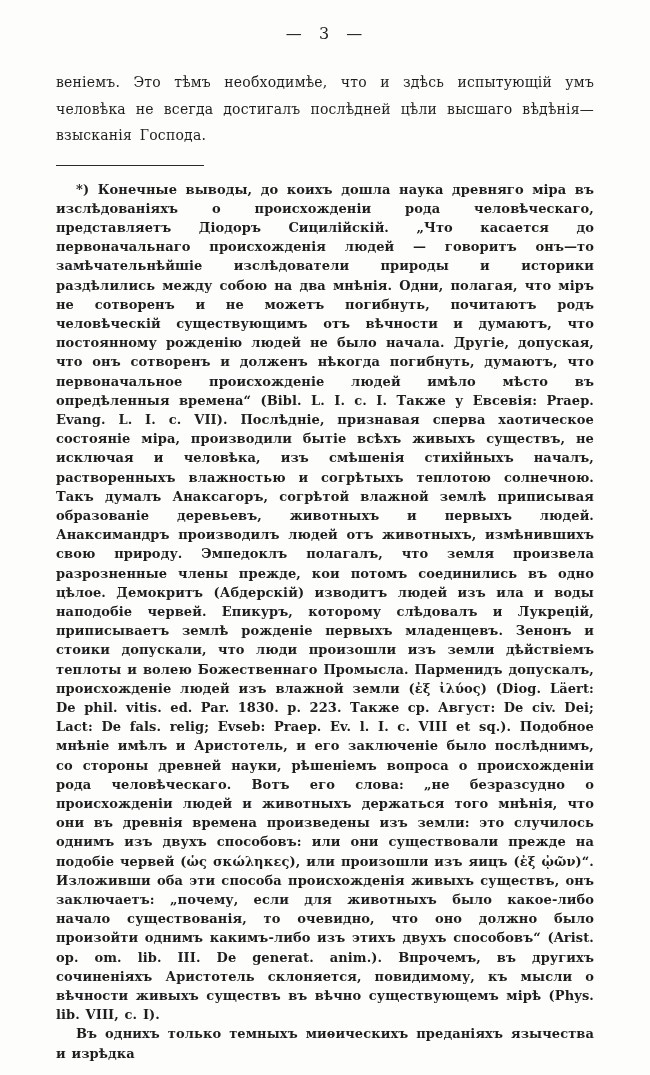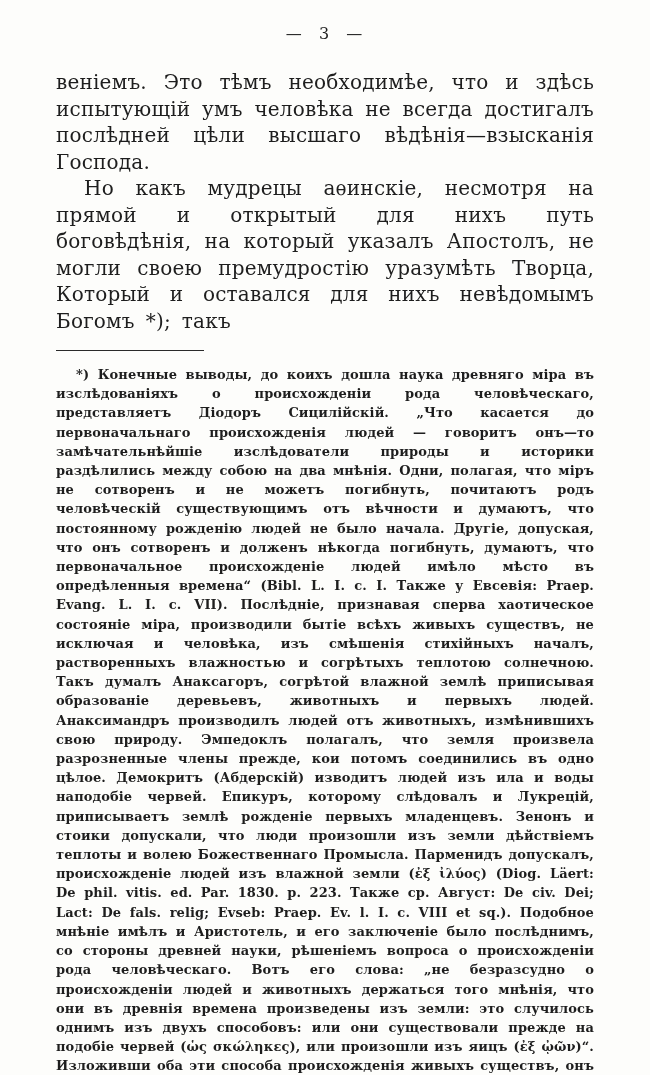--- a/index.html
+++ b/index.html
@@ -20,21 +20,21 @@
   }
   .page-number {
     text-align: center;
     font-size: 16px;
     letter-spacing: 2px;
     margin-bottom: 26px;
     word-spacing: 8px;
   }
   .body-text p {
     margin: 0;
-    font-size: 20px;
+    font-size: 14px;
     line-height: 26.5px;
     text-align: justify;
     word-spacing: 0.22em;
     letter-spacing: 0.2px;
   }
   .body-text p.indent { text-indent: 28px; }
   .footnote-rule {
     width: 148px;
     border: 0;
     border-top: 1.5px solid #2a2a2a;
@@ -53,21 +53,20 @@
 </style>
 </head>
 <body>
 
 <div class="page">
 
   <div class="page-number">— 3 —</div>
 
   <section class="body-text">
     <p>веніемъ. Это тѣмъ необходимѣе, что и здѣсь испытующій умъ человѣка не всегда достигалъ послѣдней цѣли высшаго вѣдѣнія—взысканія Господа.</p>
-    <p class="indent">Но какъ мудрецы аѳинскіе, несмотря на прямой и открытый для нихъ путь боговѣдѣнія, на который указалъ Апостолъ, не могли своею премудростію уразумѣть Творца, Который и оставался для нихъ невѣдомымъ Богомъ *); такъ</p>
   </section>
 
   <div class="footnote-rule"></div>
 
   <section class="footnote">
     <p class="indent">*) Конечные выводы, до коихъ дошла наука древняго міра въ изслѣдованіяхъ о происхожденіи рода человѣческаго, представляетъ Діодоръ Сицилійскій. „Что касается до первоначальнаго происхожденія людей — говоритъ онъ—то замѣчательнѣйшіе изслѣдователи природы и историки раздѣлились между собою на два мнѣнія. Одни, полагая, что міръ не сотворенъ и не можетъ погибнуть, почитаютъ родъ человѣческій существующимъ отъ вѣчности и думаютъ, что постоянному рожденію людей не было начала. Другіе, допуская, что онъ сотворенъ и долженъ нѣкогда погибнуть, думаютъ, что первоначальное происхожденіе людей имѣло мѣсто въ опредѣленныя времена“ (Bibl. L. I. c. I. Также у Евсевія: Praep. Evang. L. I. c. VII). Послѣдніе, признавая сперва хаотическое состояніе міра, производили бытіе всѣхъ живыхъ существъ, не исключая и человѣка, изъ смѣшенія стихійныхъ началъ, растворенныхъ влажностью и согрѣтыхъ теплотою солнечною. Такъ думалъ Анаксагоръ, согрѣтой влажной землѣ приписывая образованіе деревьевъ, животныхъ и первыхъ людей. Анаксимандръ производилъ людей отъ животныхъ, измѣнившихъ свою природу. Эмпедоклъ полагалъ, что земля произвела разрозненные члены прежде, кои потомъ соединились въ одно цѣлое. Демокритъ (Абдерскій) изводитъ людей изъ ила и воды наподобіе червей. Епикуръ, которому слѣдовалъ и Лукрецій, приписываетъ землѣ рожденіе первыхъ младенцевъ. Зенонъ и стоики допускали, что люди произошли изъ земли дѣйствіемъ теплоты и волею Божественнаго Промысла. Парменидъ допускалъ, происхожденіе людей изъ влажной земли (ἐξ ἰλύος) (Diog. Läert: De phil. vitis. ed. Par. 1830. p. 223. Также ср. Август: De civ. Dei; Lact: De fals. relig; Evseb: Praep. Ev. l. I. c. VIII et sq.). Подобное мнѣніе имѣлъ и Аристотель, и его заключеніе было послѣднимъ, со стороны древней науки, рѣшеніемъ вопроса о происхожденіи рода человѣческаго. Вотъ его слова: „не безразсудно о происхожденіи людей и животныхъ держаться того мнѣнія, что они въ древнія времена произведены изъ земли: это случилось однимъ изъ двухъ способовъ: или они существовали прежде на подобіе червей (ὡς σκώληκες), или произошли изъ яицъ (ἐξ ᾠῶν)“. Изложивши оба эти способа происхожденія живыхъ существъ, онъ заключаетъ: „почему, если для животныхъ было какое-либо начало существованія, то очевидно, что оно должно было произойти однимъ какимъ-либо изъ этихъ двухъ способовъ“ (Arist. op. om. lib. III. De generat. anim.). Впрочемъ, въ другихъ сочиненіяхъ Аристотель склоняется, повидимому, къ мысли о вѣчности живыхъ существъ въ вѣчно существующемъ мірѣ (Phys. lib. VIII, c. I).</p>
     <p class="indent">Въ однихъ только темныхъ миѳическихъ преданіяхъ язычества и изрѣдка</p>
   </section>
 
 </div>

